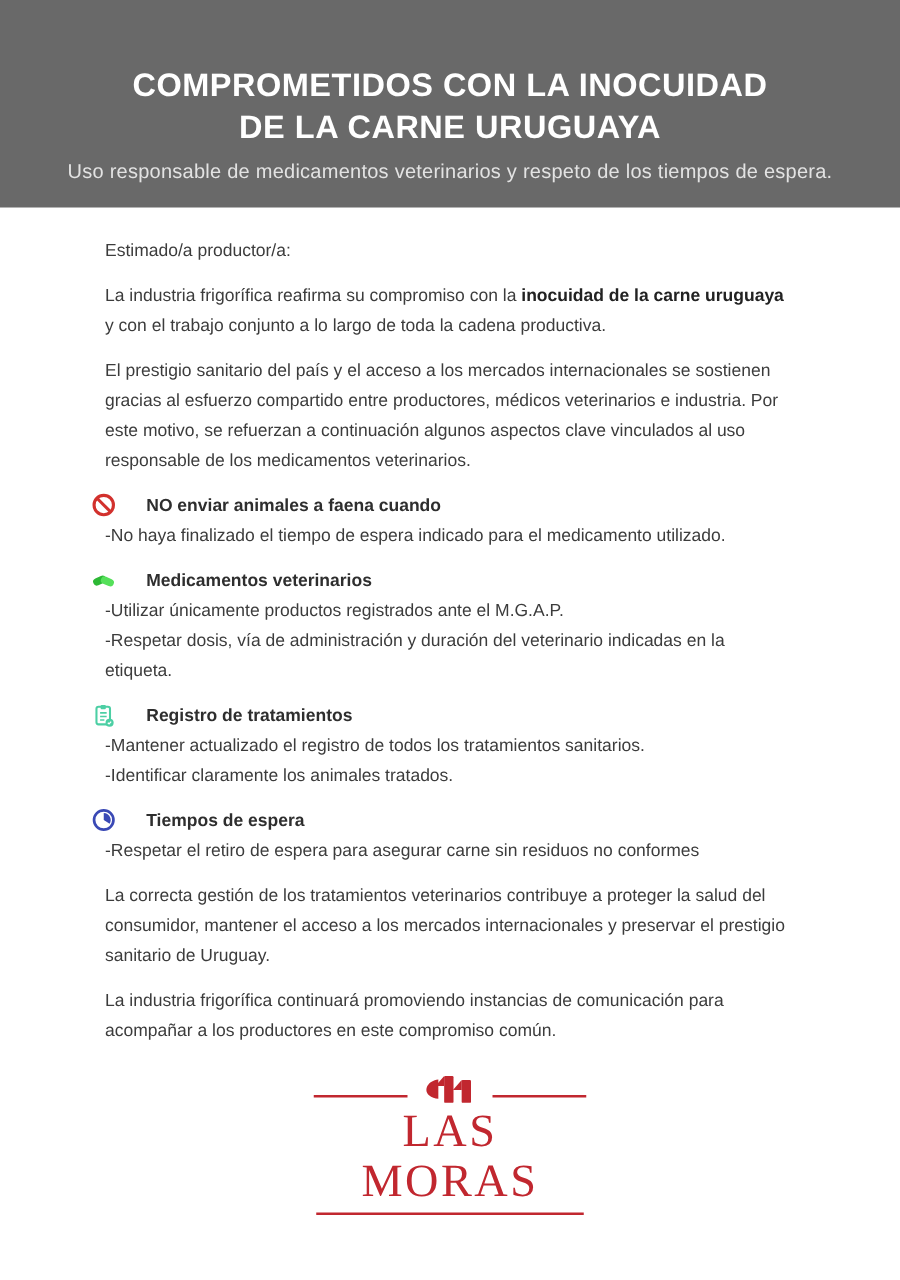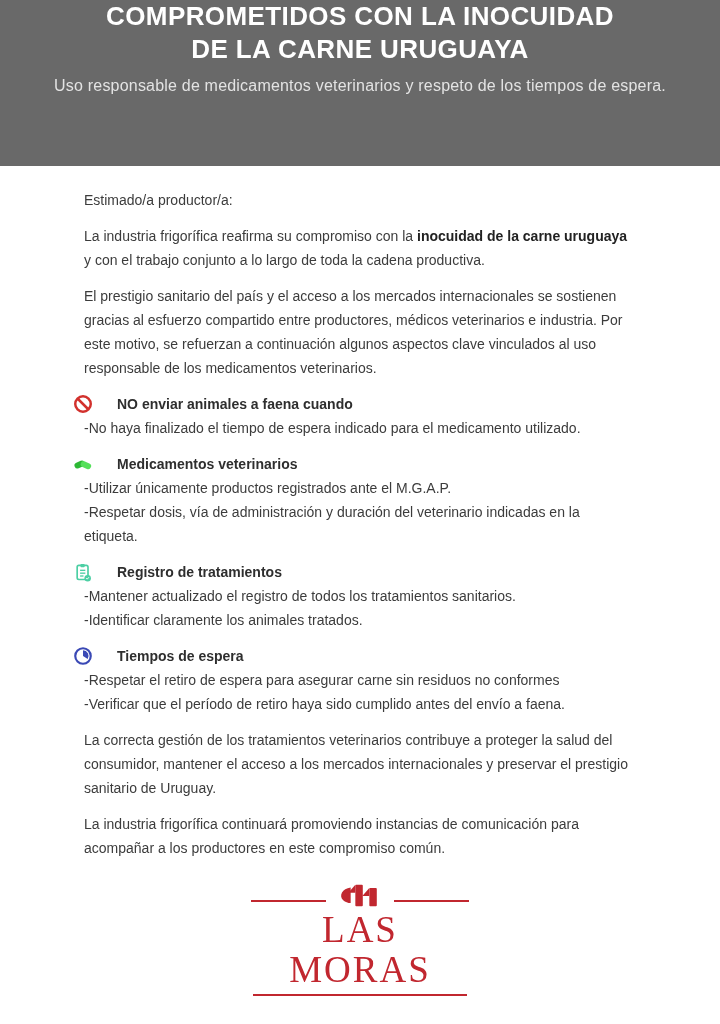--- a/index.html
+++ b/index.html
@@ -6,21 +6,21 @@
   html,body { background:#ffffff; }
   .page {
     position:relative; width:720px; height:1024px; margin:0 auto;
     background:#ffffff; overflow:hidden;
     font-family:"Liberation Sans","DejaVu Sans",sans-serif;
     color:#3c3c3c;
   }
   
   .hero {
     width:720px; height:166px; background:#696969;
-    text-align:center;
+    padding-top:52px; text-align:center;
   }
   .hero-title {
     color:#ffffff; font-size:26px; line-height:33px; font-weight:800;
     letter-spacing:.4px;
   }
   .hero-subtitle {
     margin-top:11px; color:#e3e3e3; font-size:16px; letter-spacing:.2px;
   }
   
   .content { padding:22px 84px 0; font-size:14px; line-height:24px; }
@@ -116,21 +116,20 @@
       <div class="section-heading">
         <span class="icon">
           <svg viewBox="0 0 24 24">
             <circle cx="12" cy="12" r="9.3" fill="none" stroke="#3a49b5" stroke-width="2.6"></circle>
             <path d="M12 12V5.2A6.8 6.8 0 0 1 17.6 15.6Z" fill="#3a49b5"></path>
           </svg>
         </span>
         <span class="section-title">Tiempos de espera</span>
       </div>
       <div class="section-item">-Respetar el retiro de espera para asegurar carne sin residuos no conformes</div>
-      <div class="section-item">-Verificar que el período de retiro haya sido cumplido antes del envío a faena.</div>
     </div>
 
     <p class="para">La correcta gestión de los tratamientos veterinarios contribuye a proteger la salud del consumidor, mantener el acceso a los mercados internacionales y preservar el prestigio sanitario de Uruguay.</p>
     <p class="para">La industria frigorífica continuará promoviendo instancias de comunicación para acompañar a los productores en este compromiso común.</p>
 
     <div class="logo">
       <div class="logo-mark-row">
         <div class="logo-rule"></div>
         <svg class="logo-mark" viewBox="0 0 60 34">
           <path d="M20 8C11 9 7 17 12 21.5c2.2 2 5 3 8 3V8z"></path>

